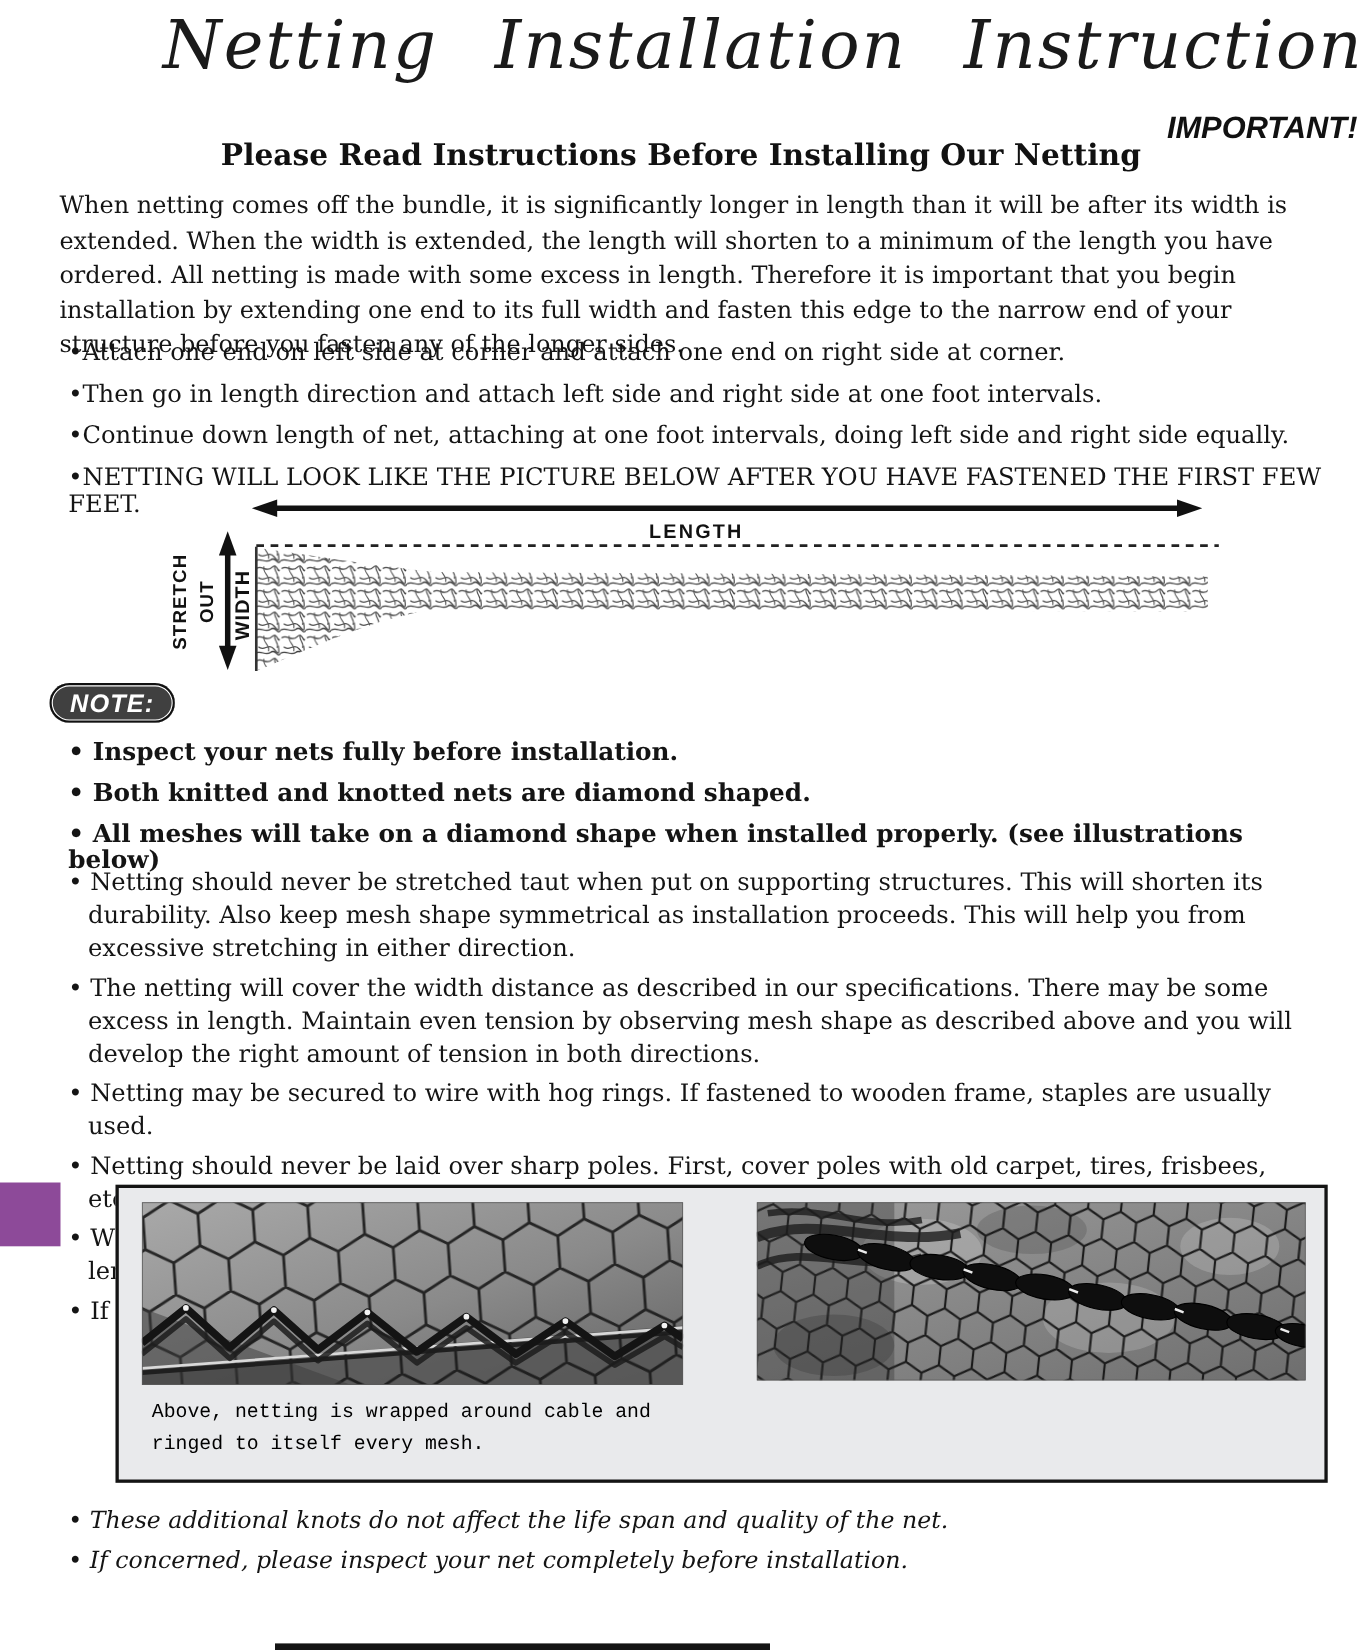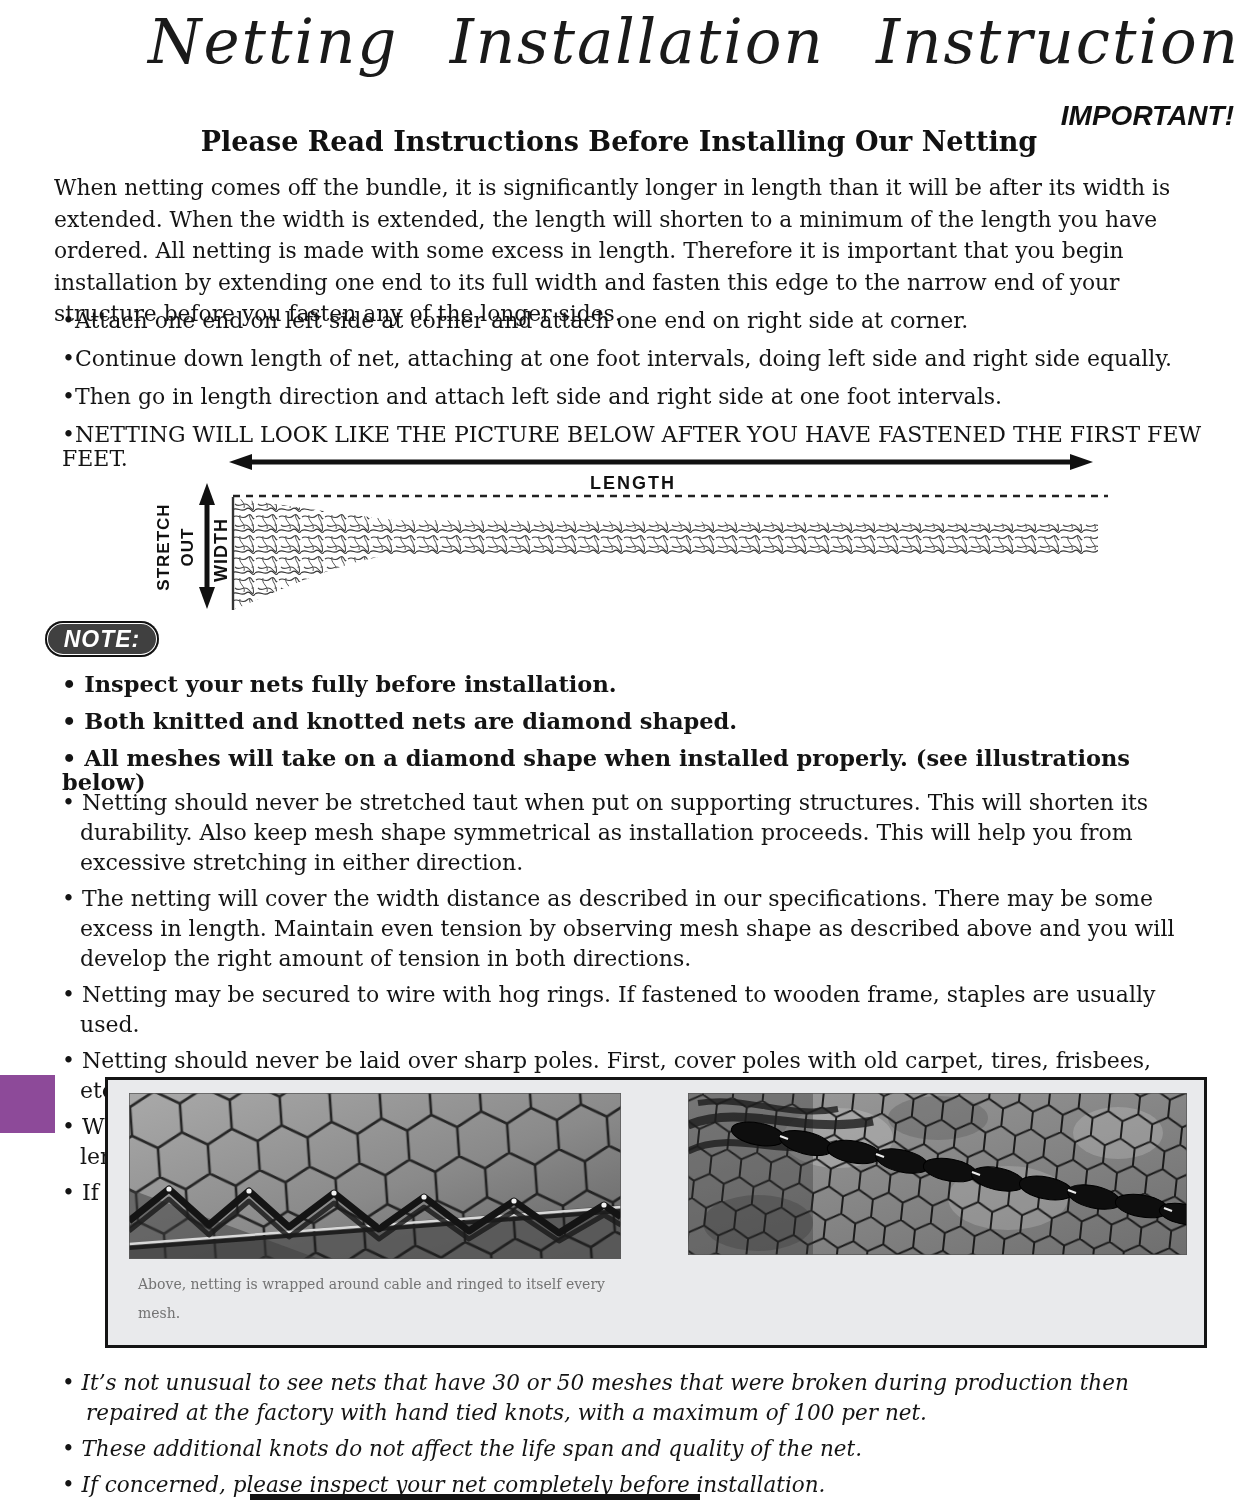--- a/index.html
+++ b/index.html
@@ -42,43 +42,43 @@
   .note-bullets{left:62px;top:672px;width:1140px;font-size:22.5px;font-weight:bold;}
   .note-bullets .nb{margin-bottom:13px;line-height:24px;}
   .guidelines{left:62px;top:788px;width:1140px;font-size:22px;}
   .guidelines .gl{margin-bottom:6px;line-height:30px;padding-left:18px;text-indent:-18px;}
   .panel{
     left:105px;top:1077px;width:1102px;height:271px;box-sizing:border-box;
     background:#e9eaec;border:3px solid #141414;
   }
   .panel .photo{position:absolute;}
   .caption{
-    position:absolute;font-size:14px;line-height:29px;color:#737373;
+    position:absolute;font-size:18px;line-height:29px;color:#000000;font-family:Liberation Mono, monospace;
   }
   .purple-block{left:0;top:1075px;width:55px;height:58px;background:#8d4a99;}
   .footnotes{left:62px;top:1368px;width:1130px;font-size:21.5px;font-style:italic;}
   .footnotes .fn{margin-bottom:6px;line-height:30px;padding-left:24px;text-indent:-24px;}
   .bottom-bar{left:250px;top:1494px;width:450px;height:6px;background:#141414;}
   .diagram{left:140px;top:450px;}
 </style>
 </head>
 <body>
 
 <div class="abs page-title">Netting  Installation  Instructions</div>
 
 <div class="abs important">IMPORTANT!</div>
 
 <div class="abs subtitle">Please Read Instructions Before Installing Our Netting</div>
 
 <div class="abs intro">When netting comes off the bundle, it is significantly longer in length than it will be after its width is extended. When the width is extended, the length will shorten to a minimum of the length you have ordered. All netting is made with some excess in length. Therefore it is important that you begin installation by extending one end to its full width and fasten this edge to the narrow end of your structure before you fasten any of the longer sides.</div>
 
 <div class="abs steps">
   <div class="step">•Attach one end on left side at corner and attach one end on right side at corner.</div>
+  <div class="step">•Then go in length direction and attach left side and right side at one foot intervals.</div>
   <div class="step">•Continue down length of net, attaching at one foot intervals, doing left side and right side equally.</div>
-  <div class="step">•Then go in length direction and attach left side and right side at one foot intervals.</div>
   <div class="step">•NETTING WILL LOOK LIKE THE PICTURE BELOW AFTER YOU HAVE FASTENED THE FIRST FEW FEET.</div>
 </div>
 
 <div class="abs diagram">
   <svg width="975" height="168" viewBox="0 0 975 168" xmlns="http://www.w3.org/2000/svg">
     <defs>
       <pattern id="scr" width="23" height="21" patternUnits="userSpaceOnUse">
         <path d="M1,4 C6,0 10,8 15,3 S21,9 22,5" stroke="#3a3a3a" fill="none" stroke-width="1.1"></path>
         <path d="M3,12 C8,17 12,8 17,14 S22,18 21,11" stroke="#474747" fill="none" stroke-width="1.1"></path>
         <path d="M0,18 C5,14 9,21 14,17 S20,23 23,18" stroke="#333" fill="none" stroke-width="1.1"></path>
@@ -204,18 +204,17 @@
         <line x1="284" y1="79" x2="292" y2="82"></line>
         <line x1="380" y1="97" x2="388" y2="100"></line>
         <line x1="476" y1="115" x2="484" y2="118"></line>
       </g>
     </g>
     <rect width="499" height="162" fill="none" stroke="#5a5a5a" stroke-width="1.5"></rect>
   </svg>
 </div>
 
 <div class="abs footnotes">
-  <div class="fn">• It’s not unusual to see nets that have 30 or 50 meshes that were broken during production then repaired at the factory with hand tied knots, with a maximum of 100 per net.</div>
   <div class="fn">• These additional knots do not affect the life span and quality of the net.</div>
   <div class="fn">• If concerned, please inspect your net completely before installation.</div>
 </div>
 
 <div class="abs bottom-bar"></div>
 
 </body></html>

